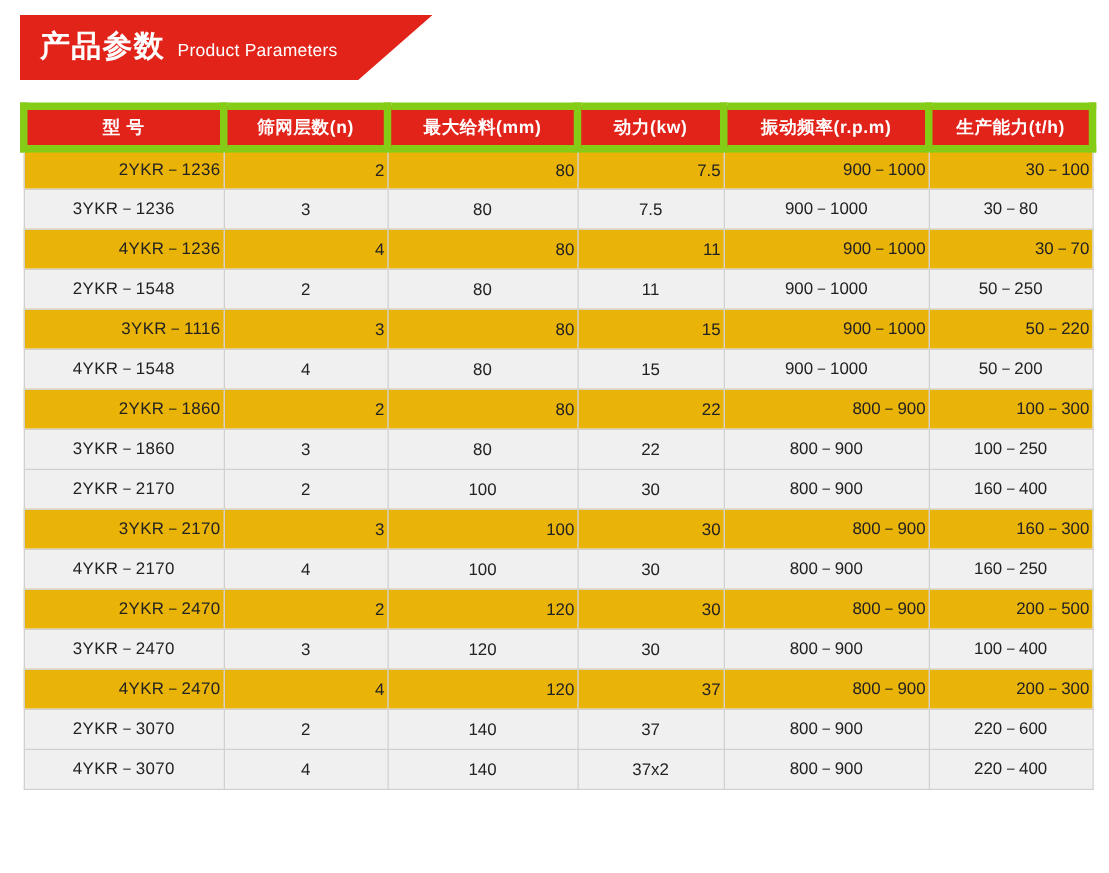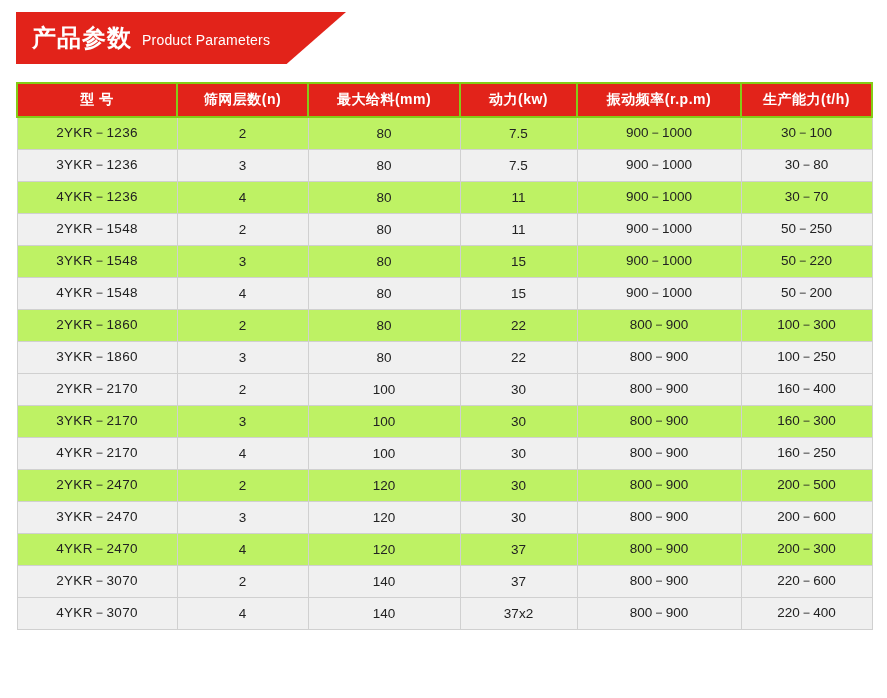--- a/index.html
+++ b/index.html
@@ -87,25 +87,26 @@
     height: 32px;
     padding: 0 2px;
     box-sizing: border-box;
   }
   table.params thead th {
     background: #e2231a;
     color: #ffffff;
     font-weight: bold;
     font-size: 14px;
     height: 34px;
-    border: 2px solid #84cc16;
+    border: 6px solid #84cc16;
     letter-spacing: 0.5px;
   }
   table.params tbody tr.odd td {
-    background: #bef264;
+    background: #eab308;
+    text-align: right;
   }
   table.params tbody tr.even td {
     background: #f0f0f0;
   }
   table.params tbody td.model {
     letter-spacing: 0.3px;
   }
 
   
   col.c0 { width: 160px; }
@@ -175,21 +176,21 @@
           </tr>
           <tr class="even">
             <td class="model">2YKR－1548</td>
             <td>2</td>
             <td>80</td>
             <td>11</td>
             <td>900－1000</td>
             <td>50－250</td>
           </tr>
           <tr class="odd">
-            <td class="model">3YKR－1548</td>
+            <td class="model">3YKR－1116</td>
             <td>3</td>
             <td>80</td>
             <td>15</td>
             <td>900－1000</td>
             <td>50－220</td>
           </tr>
           <tr class="even">
             <td class="model">4YKR－1548</td>
             <td>4</td>
             <td>80</td>
@@ -244,21 +245,21 @@
             <td>30</td>
             <td>800－900</td>
             <td>200－500</td>
           </tr>
           <tr class="even">
             <td class="model">3YKR－2470</td>
             <td>3</td>
             <td>120</td>
             <td>30</td>
             <td>800－900</td>
-            <td>200－600</td>
+            <td>100－400</td>
           </tr>
           <tr class="odd">
             <td class="model">4YKR－2470</td>
             <td>4</td>
             <td>120</td>
             <td>37</td>
             <td>800－900</td>
             <td>200－300</td>
           </tr>
           <tr class="even">

